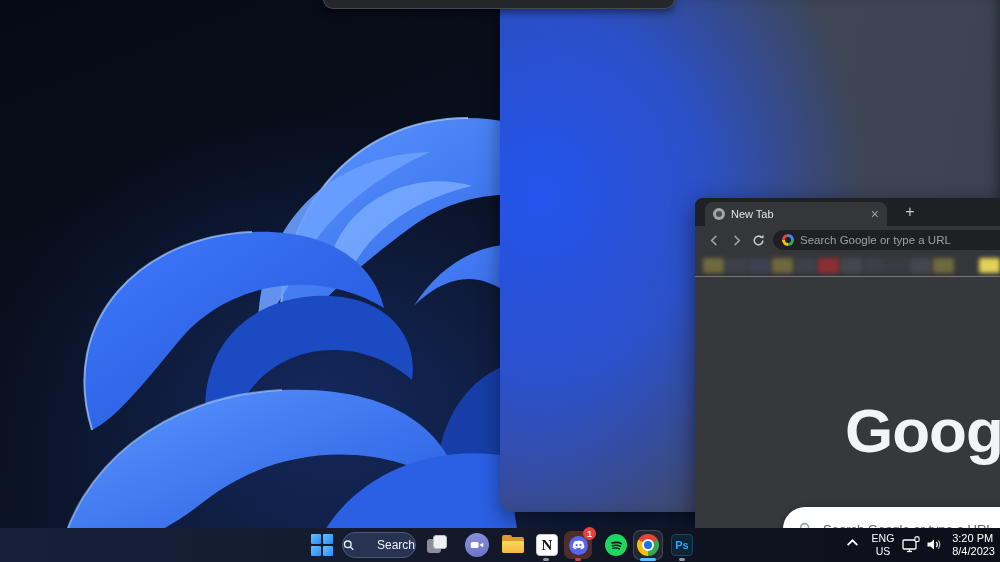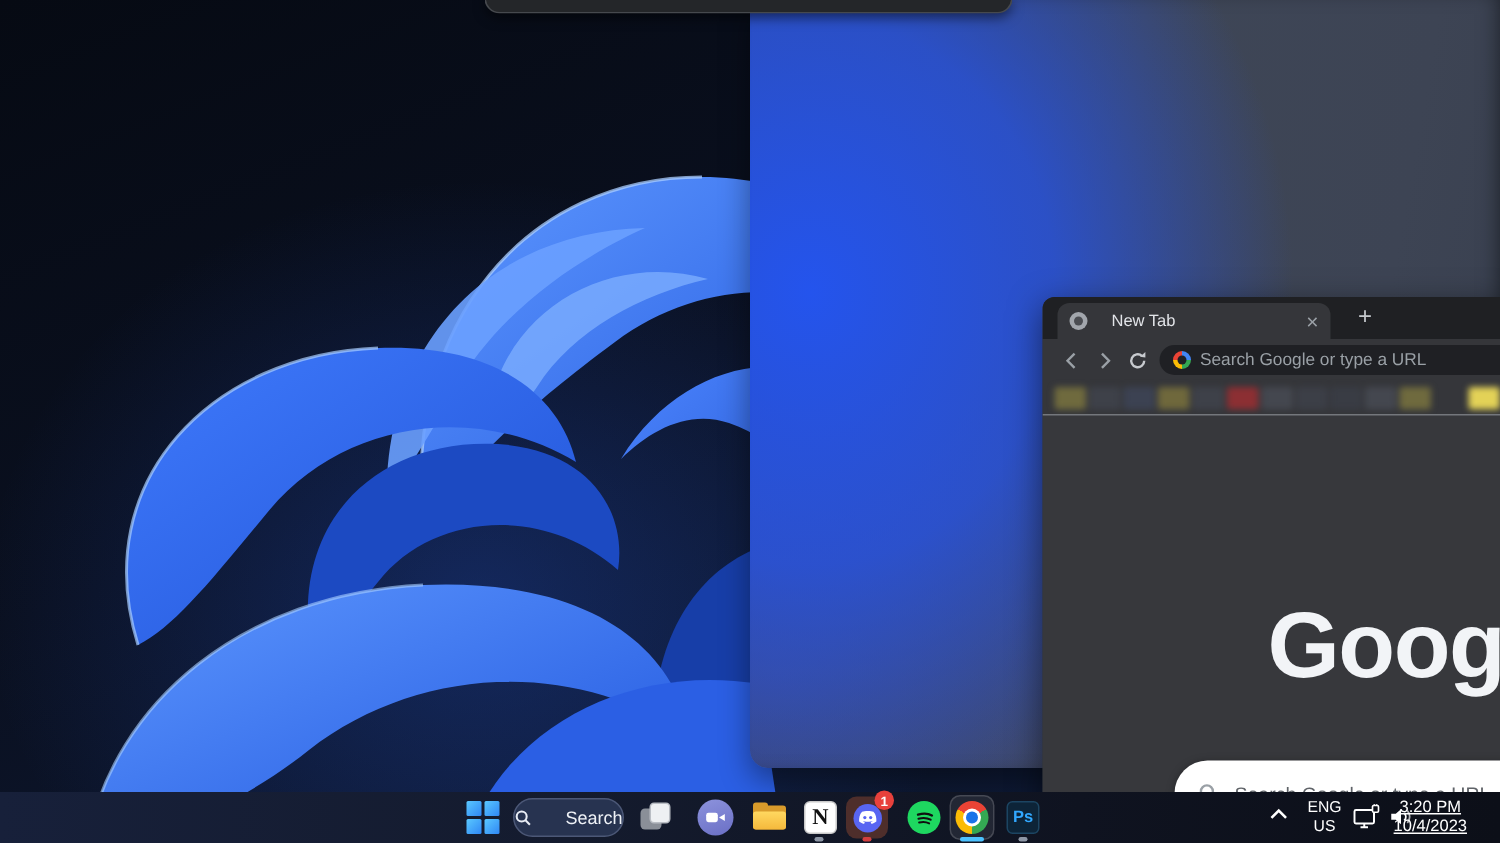--- a/index.html
+++ b/index.html
@@ -24,21 +24,21 @@
   .peek{position:absolute;left:323px;top:-2px;width:352px;height:11px;z-index:3;
     background:#242629;border:1px solid #46494e;border-top:none;
     border-radius:0 0 10px 10px;box-shadow:0 3px 8px rgba(0,0,0,.5);}
 
   
   .chrome{position:absolute;left:695px;top:198px;width:312px;height:364px;z-index:4;
     border-radius:8px 8px 0 0;overflow:hidden;background:#35363a;
     box-shadow:0 6px 22px rgba(0,0,0,.5);}
   .tabstrip{position:relative;height:28px;background:#1f2023;}
   .tab{position:absolute;left:10px;top:4px;width:182px;height:24px;background:#35363a;
-    border-radius:8px 8px 0 0;display:flex;align-items:center;gap:16px;padding:0 8px;text-align:right;}
+    border-radius:8px 8px 0 0;display:flex;align-items:center;gap:6px;padding:0 8px;text-align:right;}
   .tab-favicon{width:12px;height:12px;border-radius:50%;background:#a2a6ac;position:relative;flex:0 0 auto;}
   .tab-favicon::before{content:"";position:absolute;inset:3px;border-radius:50%;background:#4b4d52;}
   .tab-title{font-size:11px;color:#e2e4e8;white-space:nowrap;}
   .tab-close{margin-left:auto;color:#9aa0a6;font-size:14px;line-height:14px;cursor:default;}
   .newtab-btn{position:absolute;left:206px;top:5px;width:18px;height:18px;color:#c6c9cd;
     font-size:16px;line-height:17px;text-align:center;}
   .toolbar{height:28px;background:#35363a;display:flex;align-items:center;padding:0 0 0 8px;}
   .nav-btn{width:22px;height:22px;display:flex;align-items:center;justify-content:center;flex:0 0 auto;}
   .omnibox{flex:1;height:20px;background:#1f2024;border-radius:10px;display:flex;align-items:center;
     gap:6px;padding:0 9px;margin:0 -14px 0 4px;}
@@ -94,21 +94,21 @@
   .ps-sq{width:22px;height:22px;background:#0d2438;border:1px solid #1c4562;border-radius:4px;
     display:flex;align-items:center;justify-content:center;}
   .ps-label{color:#31a8ff;font-weight:700;font-size:11px;line-height:1;}
   .run-dot{position:absolute;bottom:1px;height:3px;width:6px;border-radius:2px;background:#8d96a5;}
   .dot-notion{left:543px;} .dot-discord{left:575px;background:#d23f3f;} .dot-ps{left:679px;}
   .dot-chrome{left:640px;width:16px;background:#4cc2ff;}
   .tray-chevron{position:absolute;left:846px;top:10px;}
   .tray-lang{position:absolute;left:868px;top:4px;width:30px;text-align:center;color:#fff;font-size:10.5px;line-height:13px;}
   .tray-net{position:absolute;left:902px;top:8px;}
   .tray-vol{position:absolute;left:926px;top:9px;}
-  .tray-dt{position:absolute;right:22px;top:4px;text-align:center;color:#fff;font-size:11px;line-height:13px;text-decoration:underline;}
+  .tray-dt{position:absolute;right:5px;top:4px;text-align:left;color:#fff;font-size:11px;line-height:13px;}
 </style>
 </head>
 <body>
 
 <div class="screen">
 
   <svg class="wallpaper" viewBox="0 0 1000 562" width="1000" height="562">
     <defs>
       <linearGradient id="bgGrad" x1="0" y1="0" x2="0.7" y2="1">
         <stop offset="0" stop-color="#060a13"></stop>
@@ -317,17 +317,17 @@
     </span>
     <span class="tray-vol">
       <svg width="16" height="15" viewBox="0 0 16 15">
           <path d="M1.5 5.5 L4.5 5.5 L8 2.5 L8 12.5 L4.5 9.5 L1.5 9.5 Z" fill="#fff"></path>
           <path d="M10.2 5 C11.5 6.4 11.5 8.6 10.2 10" stroke="#fff" stroke-width="1.3" fill="none"></path>
           <path d="M12.2 3.4 C14.3 5.5 14.3 9.5 12.2 11.6" stroke="#fff" stroke-width="1.2" fill="none" opacity="0.7"></path>
         </svg>
     </span>
     <span class="tray-dt">
       <div>3:20 PM</div>
-      <div>10/4/2023</div>
+      <div>8/4/2023</div>
     </span>
   </div>
 
 </div>
 
 </body></html>

